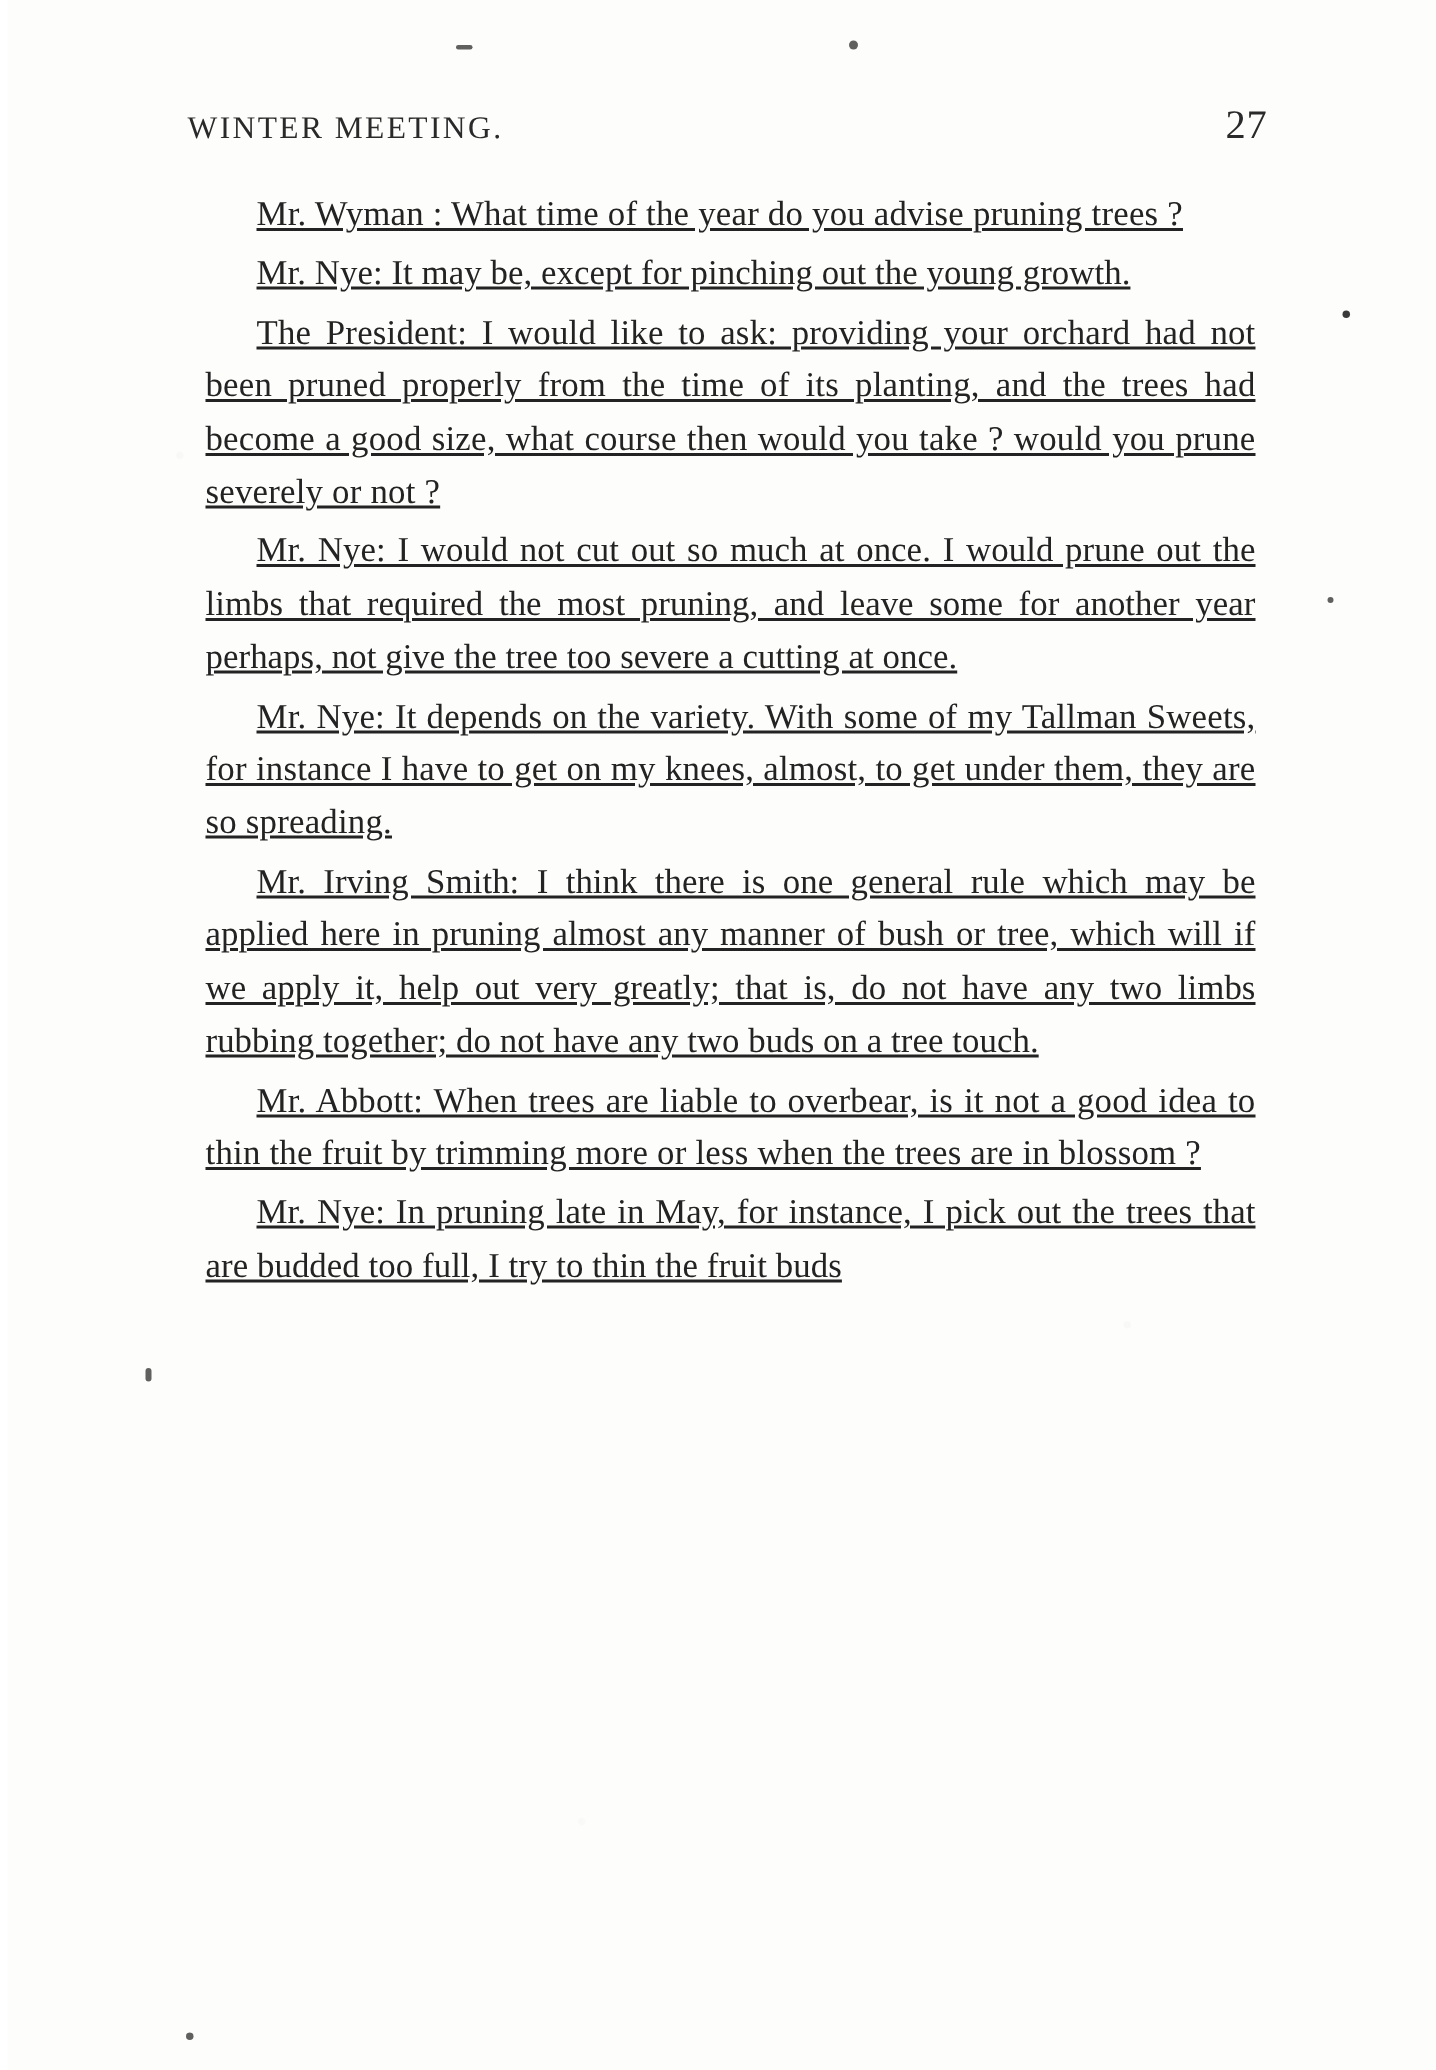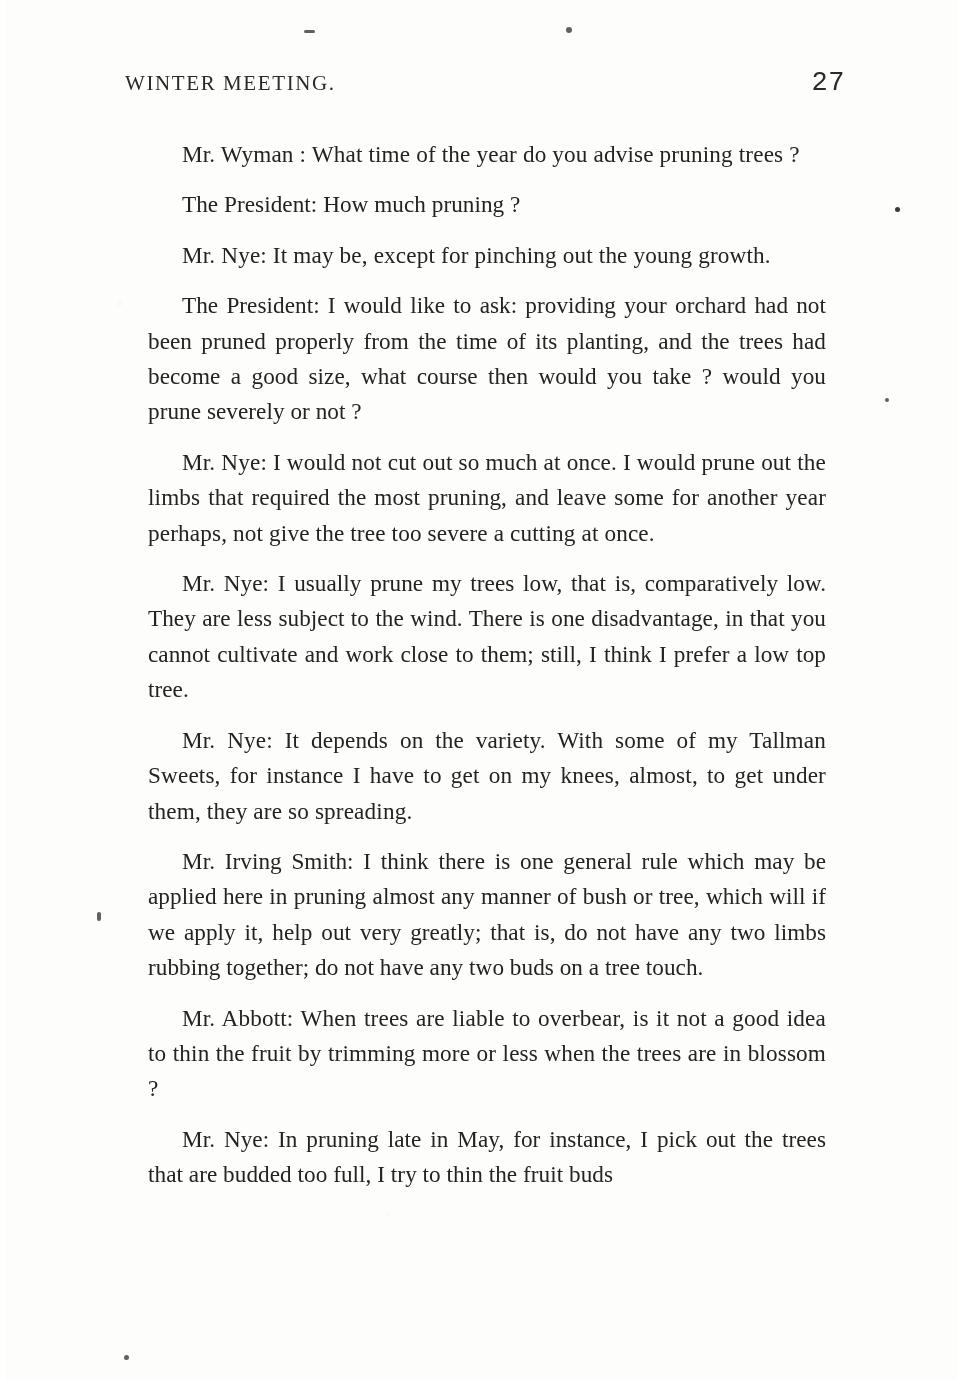--- a/index.html
+++ b/index.html
@@ -42,40 +42,41 @@
     align-items: baseline;
     justify-content: space-between;
   }
   .running-head {
     font-family: "Liberation Serif", serif;
     font-size: 21px;
     letter-spacing: 1.6px;
     color: #2a2a2a;
   }
   .folio {
-    font-family: Liberation Mono, monospace;
+    font-family: Liberation Serif, serif;
     font-size: 27px;
     color: #2a2a2a;
     letter-spacing: 0.5px;
   }
   .body-text {
     position: absolute;
     left: 128px;
     top: 122px;
     width: 708px;
     font-size: 23.2px;
     line-height: 35.4px;
     text-align: justify;
     text-justify: inter-word;
     color: #232323;
     -webkit-font-smoothing: antialiased;
   }
   .body-text p {
-    margin: 15px;
+    margin: 4px;
     text-indent: 34px;
+    text-decoration: underline;
   }
   
   .body-text p:nth-child(odd) { letter-spacing: 0.15px; }
   .body-text p:nth-child(even) { letter-spacing: 0.05px; }
   .edge-dot {
     position: absolute;
     width: 5px;
     height: 5px;
     background: #3a3a3a;
     border-radius: 50%;
@@ -93,24 +94,22 @@
   <div class="speck" style="left:119px; top:1355px; width:5px; height:5px;"></div>
   <div class="speck" style="left:880px; top:398px; width:4px; height:4px;"></div>
 
   <div class="header">
     <span class="running-head">WINTER MEETING.</span>
     <span class="folio">27</span>
   </div>
 
   <div class="body-text">
     <p>Mr. Wyman : What time of the year do you advise pruning trees ?</p>
-    <p>The President: How much pruning ?</p>
     <p>Mr. Nye: It may be, except for pinching out the young growth.</p>
     <p>The President: I would like to ask: providing your orchard had not been pruned properly from the time of its planting, and the trees had become a good size, what course then would you take ? would you prune severely or not ?</p>
     <p>Mr. Nye: I would not cut out so much at once. I would prune out the limbs that required the most pruning, and leave some for another year perhaps, not give the tree too severe a cutting at once.</p>
-    <p>Mr. Nye: I usually prune my trees low, that is, comparatively low. They are less subject to the wind. There is one disadvantage, in that you cannot cultivate and work close to them; still, I think I prefer a low top tree.</p>
     <p>Mr. Nye: It depends on the variety. With some of my Tallman Sweets, for instance I have to get on my knees, almost, to get under them, they are so spreading.</p>
     <p>Mr. Irving Smith: I think there is one general rule which may be applied here in pruning almost any manner of bush or tree, which will if we apply it, help out very greatly; that is, do not have any two limbs rubbing together; do not have any two buds on a tree touch.</p>
     <p>Mr. Abbott: When trees are liable to overbear, is it not a good idea to thin the fruit by trimming more or less when the trees are in blossom ?</p>
     <p>Mr. Nye: In pruning late in May, for instance, I pick out the trees that are budded too full, I try to thin the fruit buds</p>
   </div>
 
 </div>
 
 </body></html>

